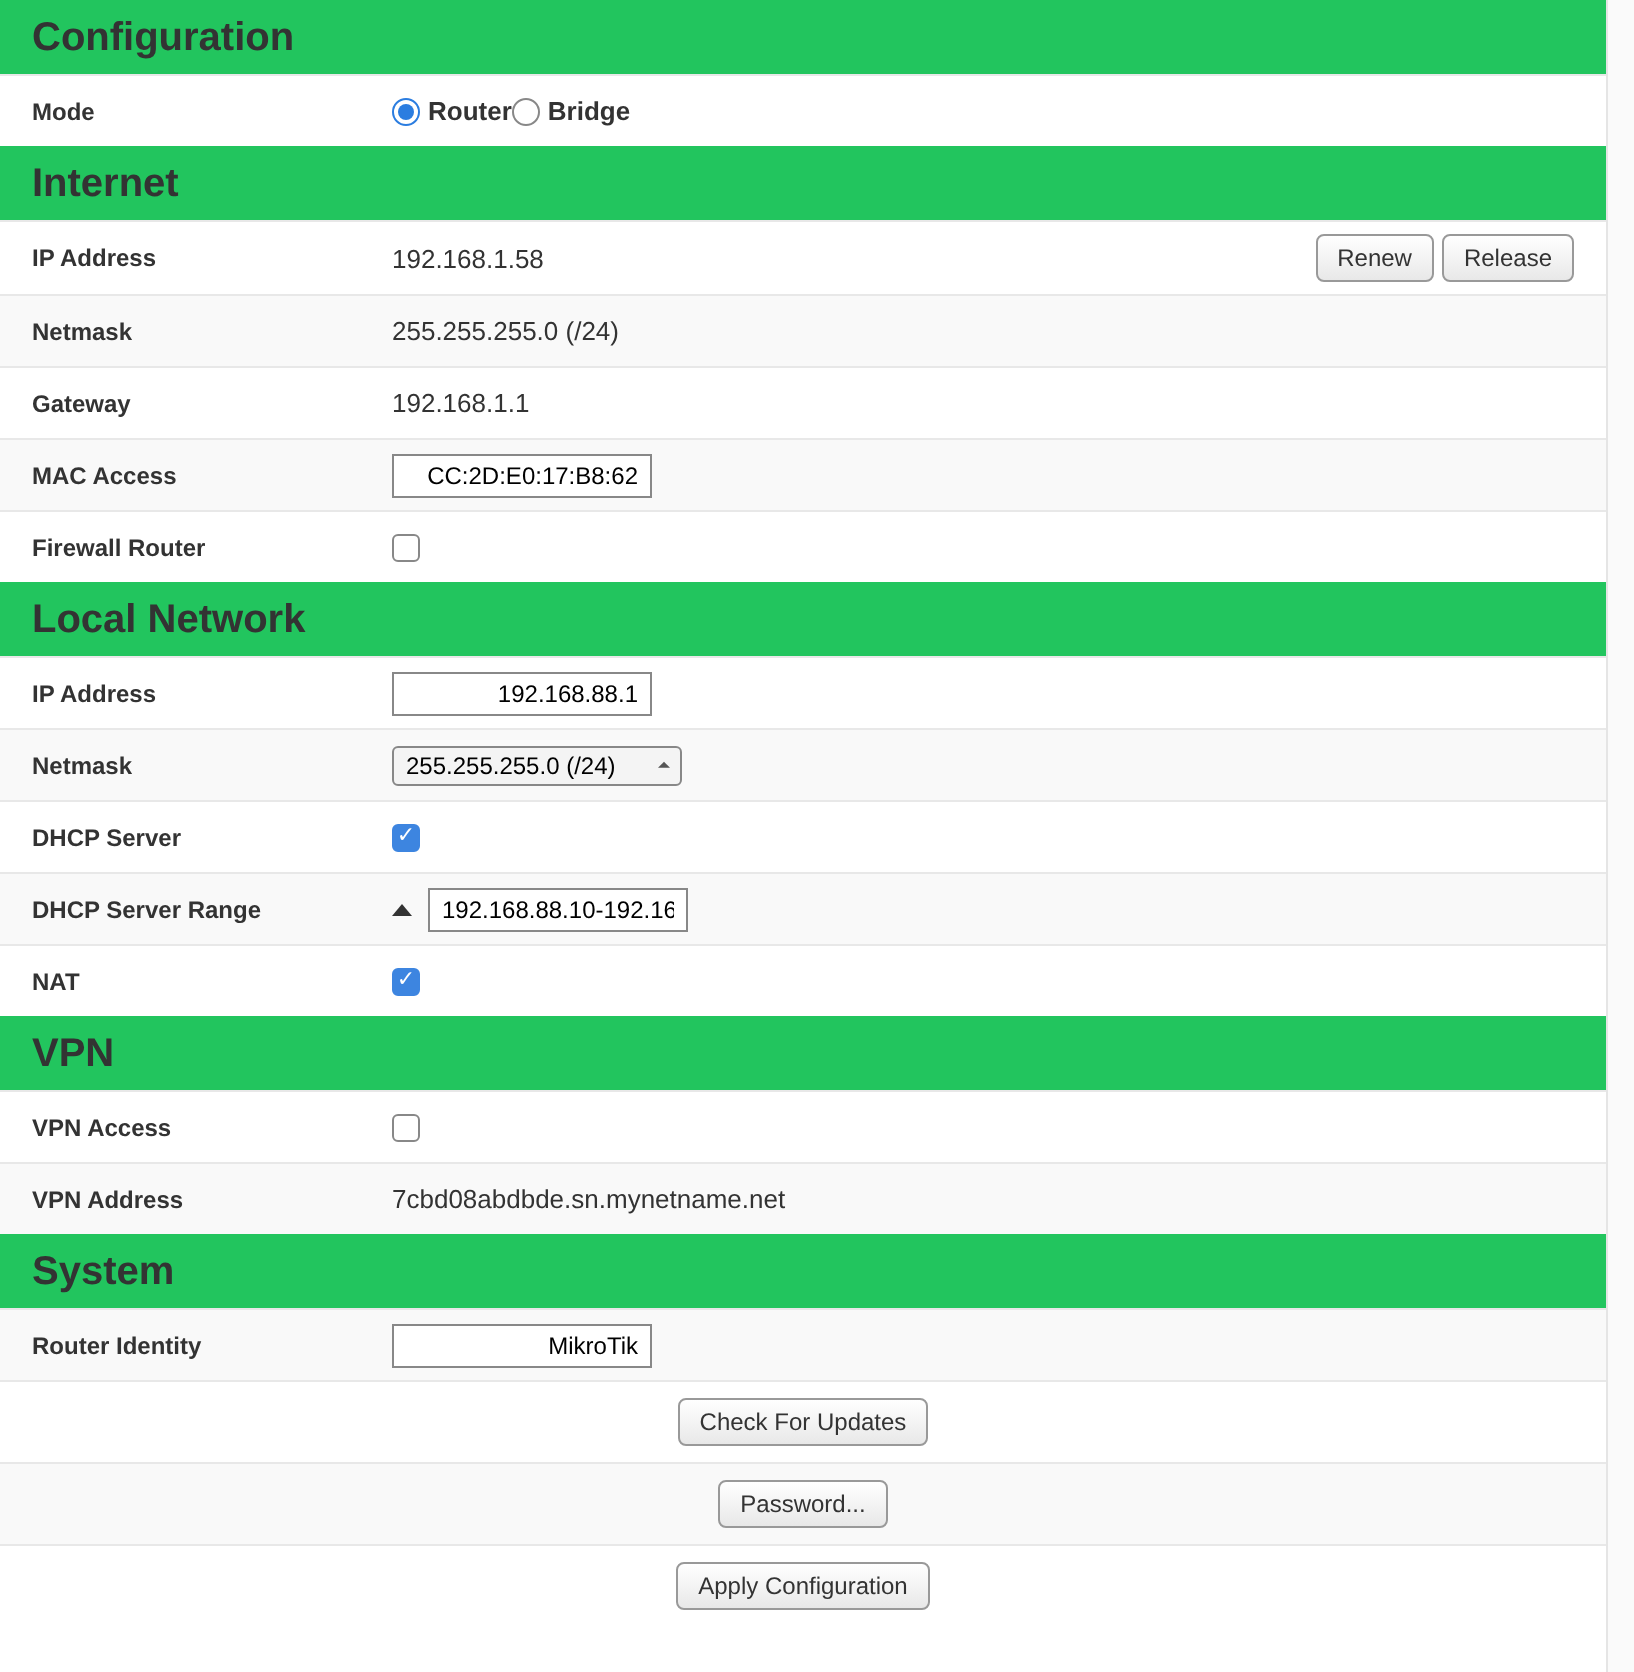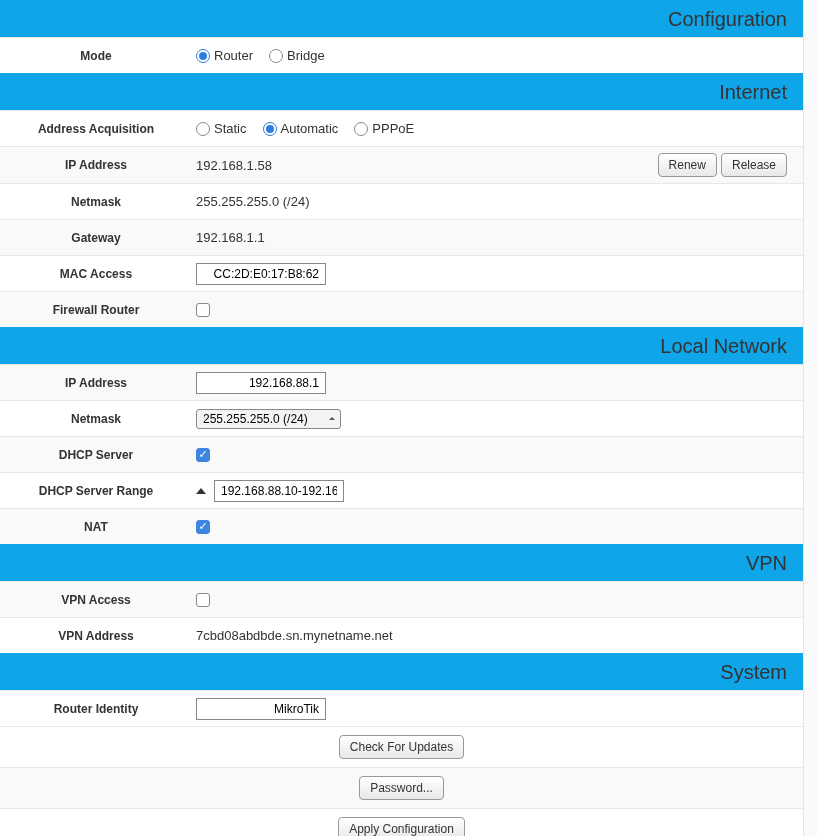--- a/index.html
+++ b/index.html
@@ -8,64 +8,64 @@
       padding: 0;
     }
     body {
       font-family: "Helvetica Neue", Helvetica, Arial, sans-serif;
       font-size: 13px;
       color: #333;
       background: #fff;
       width: 817px;
     }
     .section-header {
-      text-align: right;
+      text-align: left;
       font-size: 20px;
-      font-weight: normal;
+      font-weight: bold;
       padding: 8px 16px 6px;
       color: #333;
-      background: #0ea5e9;
+      background: #22c55e;
     }
     .row {
       display: flex;
       align-items: center;
       min-height: 36px;
       padding: 6px 16px;
       border-top: 1px solid #e8e8e8;
     }
     .row:nth-of-type(odd) {
       background: #f9f9f9;
     }
     .row:nth-of-type(even) {
       background: #fff;
     }
     .label-col {
       width: 180px;
-      text-align: center;
+      text-align: left;
       font-weight: bold;
       font-size: 12px;
       padding-right: 20px;
       color: #333;
     }
     .value-col {
       flex: 1;
       display: flex;
       align-items: center;
       font-size: 13px;
       color: #333;
     }
     .right-col {
       display: flex;
       gap: 4px;
       margin-left: 48px;
     }
     .radio-group {
       display: flex;
-      gap: 16px;
       align-items: flex-start;
+      font-weight: bold;
     }
     .radio-item {
       display: flex;
       align-items: center;
       gap: 4px;
       cursor: pointer;
     }
     .radio-circle {
       width: 14px;
       height: 14px;
@@ -219,39 +219,20 @@
         <label class="radio-item">
           <span class="radio-circle"></span>
           <span>Bridge</span>
         </label>
       </div>
     </div>
   </div>
 
   <div class="section-header">Internet</div>
   <div class="row">
-    <div class="label-col">Address Acquisition</div>
-    <div class="value-col">
-      <div class="radio-group">
-        <label class="radio-item">
-          <span class="radio-circle"></span>
-          <span>Static</span>
-        </label>
-        <label class="radio-item">
-          <span class="radio-circle checked"></span>
-          <span>Automatic</span>
-        </label>
-        <label class="radio-item">
-          <span class="radio-circle"></span>
-          <span>PPPoE</span>
-        </label>
-      </div>
-    </div>
-  </div>
-  <div class="row">
     <div class="label-col">IP Address</div>
     <div class="value-col">192.168.1.58</div>
     <div class="right-col">
       <button class="btn">Renew</button>
       <button class="btn">Release</button>
     </div>
   </div>
   <div class="row">
     <div class="label-col">Netmask</div>
     <div class="value-col">255.255.255.0 (/24)</div>

